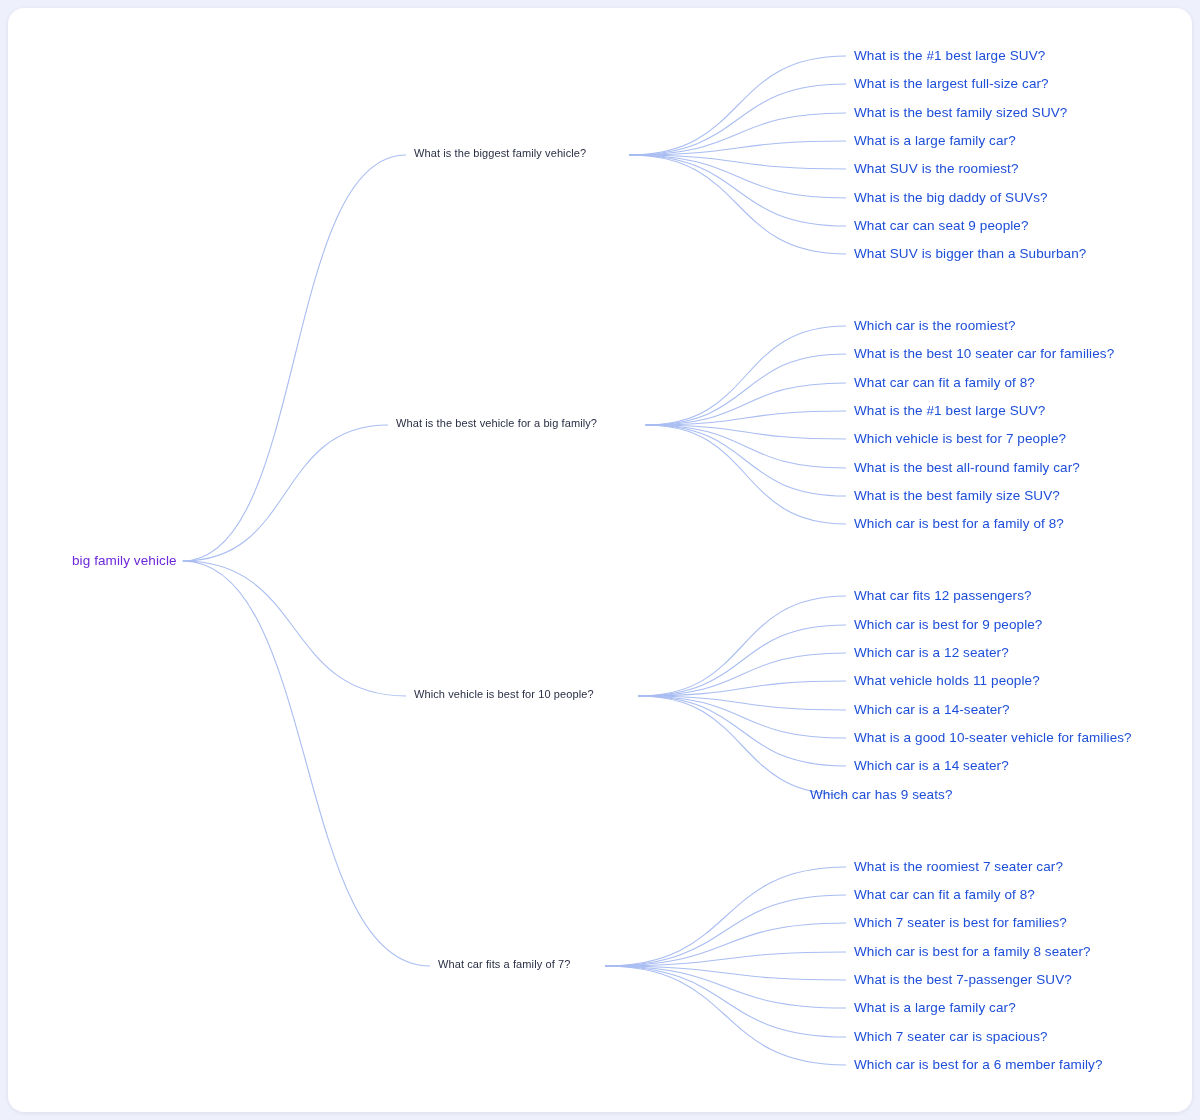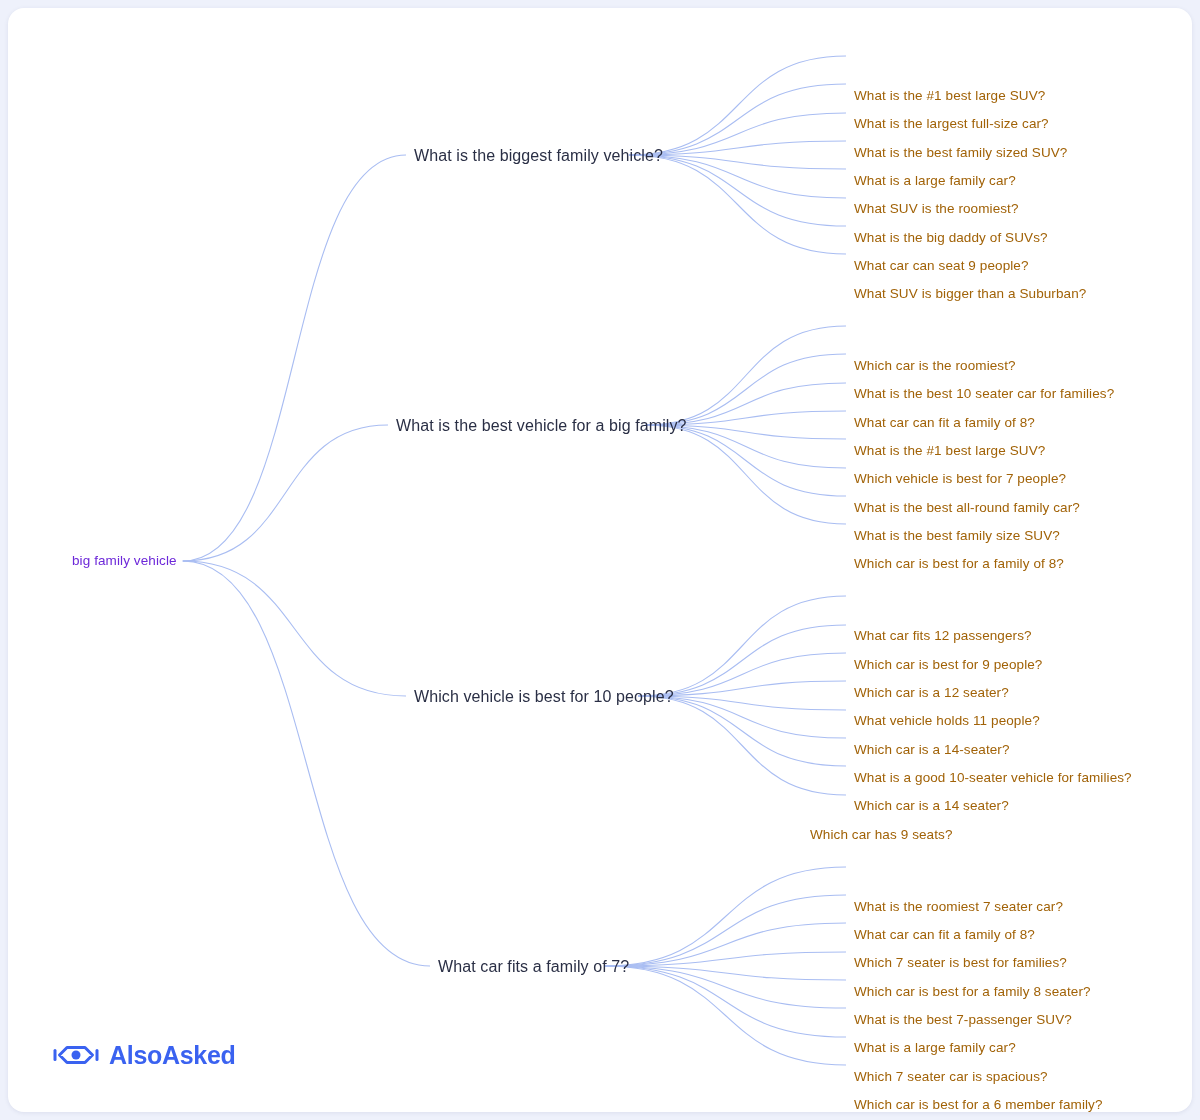--- a/index.html
+++ b/index.html
@@ -40,26 +40,25 @@
     color: #2a2f45;
     white-space: nowrap;
     line-height: 1;
     letter-spacing: 0.1px;
   }
   .node.root {
     font-size: 13.5px;
     color: #6d28d9;
   }
   .node.level1 {
-    font-size: 16px;
+    font-size: 11px;
   }
   .node.leaf {
     font-size: 13.5px;
-    color: #a16207;
-    margin-top: 40px;
+    color: #1d4ed8;
   }
   
   #logo {
     position: absolute;
     left: 44px;
     top: 1032px;
     display: flex;
     align-items: center;
     gap: 9px;
   }
@@ -152,23 +151,14 @@
         <div class="node leaf" style="left: 846px; top: 852px;">What is the roomiest 7 seater car?</div>
         <div class="node leaf" style="left: 846px; top: 880px;">What car can fit a family of 8?</div>
         <div class="node leaf" style="left: 846px; top: 908px;">Which 7 seater is best for families?</div>
         <div class="node leaf" style="left: 846px; top: 937px;">Which car is best for a family 8 seater?</div>
         <div class="node leaf" style="left: 846px; top: 965px;">What is the best 7-passenger SUV?</div>
         <div class="node leaf" style="left: 846px; top: 993px;">What is a large family car?</div>
         <div class="node leaf" style="left: 846px; top: 1022px;">Which 7 seater car is spacious?</div>
         <div class="node leaf" style="left: 846px; top: 1050px;">Which car is best for a 6 member family?</div>
       </div>
 
-    <div id="logo">
-      <svg class="mark" viewBox="0 0 64 40">
-        <path d="M10 20 L20 10 L44 10 L54 20 L44 30 L20 30 Z" fill="none" stroke="#3a62f0" stroke-width="4" stroke-linejoin="round"></path>
-        <circle cx="32" cy="20" r="6" fill="#3a62f0"></circle>
-        <path d="M4 14 L4 26" stroke="#3a62f0" stroke-width="4" stroke-linecap="round"></path>
-        <path d="M60 14 L60 26" stroke="#3a62f0" stroke-width="4" stroke-linecap="round"></path>
-      </svg>
-      <span class="wordmark">AlsoAsked</span>
-    </div>
   </div>
 </div>
 
 </body></html>

